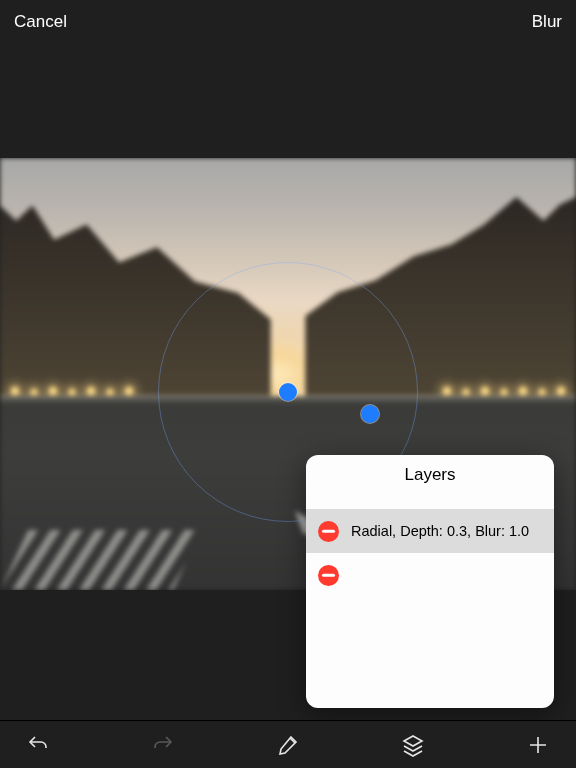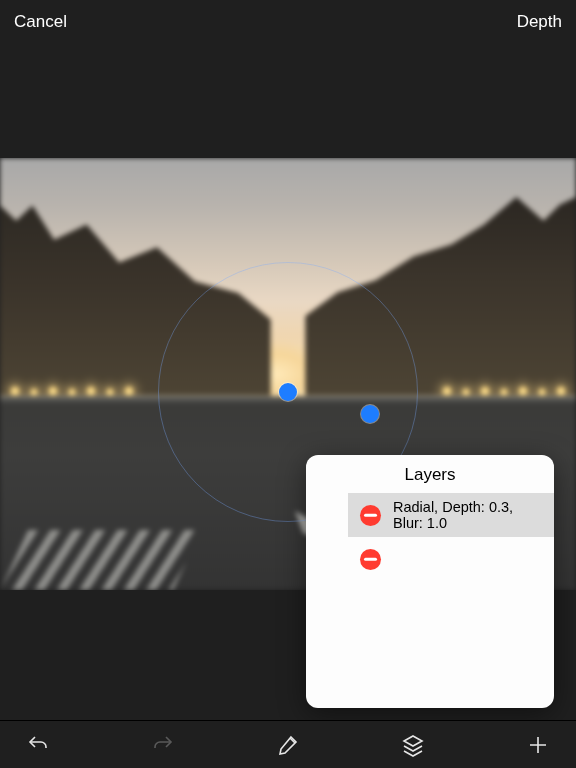--- a/index.html
+++ b/index.html
@@ -30,40 +30,40 @@
   .crosswalk{position:absolute;left:0;bottom:0;width:30%;height:14%;background:repeating-linear-gradient(100deg,rgba(200,200,195,.6) 0 10px,transparent 10px 22px);transform:skewX(-25deg);transform-origin:bottom left;}
 
   
   .radial-guide { position:absolute; width:260px; height:260px; border:1px solid rgba(120,170,255,.35); border-radius:50%; left:158px; top:104px; pointer-events:none; }
   .handle { position:absolute; width:18px; height:18px; background:#1e7dff; border-radius:50%; box-shadow:0 0 0 1px rgba(255,255,255,.4);}
   .handle.center{ left:279px; top:225px; }
   .handle.edge{ left:361px; top:247px; }
 
   
   .popover { position:absolute; left:306px; top:455px; width:248px; height:253px; background:#fdfdfd; color:#000; border-radius:12px; box-shadow:0 6px 28px rgba(0,0,0,.45); overflow:hidden; }
-  .popover .title { text-align:center; padding:10px 0 8px; font-size:17px; color:#000;border-radius:10px; }
-  .pop-row { display:flex; align-items:center; height:44px; padding:0 12px; font-size:14.5px; color:#000;margin-left:42px; }
+  .popover .title { text-align:center; padding:10px 0 24px; font-size:17px; color:#000;border-radius:10px; }
+  .pop-row { display:flex; align-items:center; height:44px; padding:0 12px; font-size:14.5px; color:#000; }
   .pop-row.sel { background:#dcdcdc; }
   .minus { width:21px; height:21px; border-radius:50%; background:#ff3b30; margin-right:12px; position:relative; flex:0 0 21px;}
   .minus:after{content:"";position:absolute;left:4px;right:4px;top:50%;height:2.5px;background:#fff;transform:translateY(-50%);border-radius:2px;}
   .pop-arrow { position:absolute; bottom:-9px; left:148px; width:20px; height:10px; overflow:hidden;}
   .pop-arrow:after{content:"";position:absolute;top:-11px;left:0;width:20px;height:20px;background:#fdfdfd;transform:rotate(45deg);box-shadow:0 6px 28px rgba(0,0,0,.45);}
 
   
   .toolbar { position:absolute; left:0; right:0; bottom:0; height:48px; background:#1f1f1f; border-top:1px solid #000; display:flex; align-items:center; justify-content:space-between; padding:0 20px;}
   .tool { width:36px; height:36px; display:flex; align-items:center; justify-content:center; cursor:pointer; }
   .tool svg { width:24px; height:24px; stroke:#e6e6e6; stroke-width:1.6; fill:none; }
   .tool.disabled svg { stroke:#5a5a5a; }
 </style>
 </head>
 <body>
 
 <div class="topbar">
   <span>Cancel</span>
-  <span>Depth</span>
+  <span>Blur</span>
 </div>
 
 <div class="photo-wrap">
   <div class="photo">
     <div class="sky"></div>
     <div class="sunset"></div>
     <div class="bL"></div>
     <div class="bR"></div>
     <div class="lightsL">
         <i></i>

